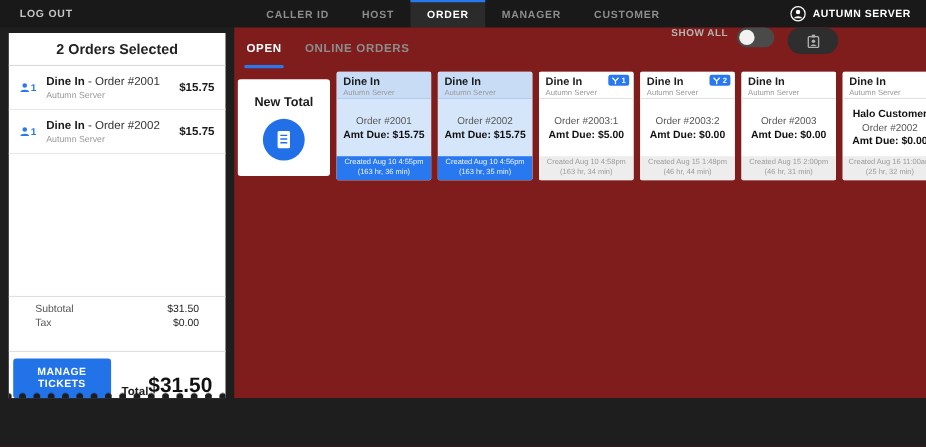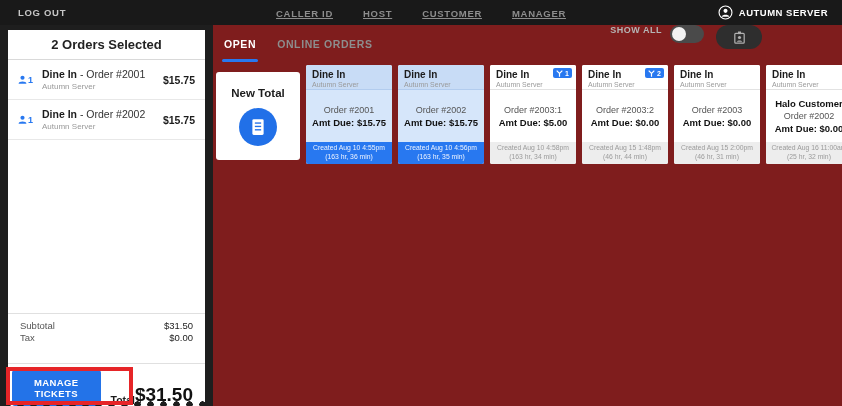--- a/index.html
+++ b/index.html
@@ -1,48 +1,48 @@
 <!DOCTYPE html>
 <html><head>
 <meta charset="utf-8">
 <style>
   * { margin:0; padding:0; box-sizing:border-box; }
   html,body { width:842px; height:406px; overflow:hidden; background:#1e1e1e; }
-  .screen { position:relative; width:842px; height:406px; background:#1e1e1e;
+  .screen { position:relative; width:842px; height:362px; background:#1e1e1e;
             font-family:"Liberation Sans", sans-serif; overflow:hidden; }
 
   
   .topbar { position:absolute; left:0; top:0; right:0; height:25px; background:#191919;
             display:flex; align-items:stretch; }
   .logout { display:flex; align-items:center; margin-left:18px; font-size:9.5px; font-weight:bold;
             letter-spacing:.7px; color:#c6c6c6; cursor:pointer; }
   .top-tabs { position:absolute; left:50%; top:0; bottom:0; transform:translateX(-50%);
               display:flex; align-items:stretch; }
   .top-tab { display:flex; align-items:center; padding:0 15px; font-size:9.5px; font-weight:bold;
-             letter-spacing:.7px; color:#8d8d8d; border-top:2px solid transparent;text-decoration:underline; }
+             letter-spacing:.7px; color:#8d8d8d; border-top:2px solid transparent; }
   .top-tab.active { color:#ffffff; background:#2b2b2b; border-top:2px solid #2878f0; }
   .user-chip { margin-left:auto; margin-right:14px; display:flex; align-items:center; gap:6px;
                color:#ffffff; font-size:9.5px; font-weight:bold; letter-spacing:.5px; }
 
   
   .left-panel { position:absolute; left:8px; top:30px; bottom:0; width:197px; background:#ffffff;
                 display:flex; flex-direction:column; }
   .lp-header { height:30px; display:flex; align-items:center; justify-content:center;
                font-size:13px; font-weight:bold; color:#222; border-bottom:1px solid #d9d9d9; }
   .lp-item { display:flex; align-items:center; height:40px; border-bottom:1px solid #e8e8e8;
              padding:0 10px; cursor:pointer; }
   .lp-guests { display:flex; align-items:center; gap:1px; width:24px; color:#2878f0;
                font-size:9px; font-weight:bold; }
   .lp-text { flex:1; min-width:0; }
   .lp-title { font-size:10.5px; color:#333; white-space:nowrap; }
   .lp-title b { color:#1c1c1c; }
   .lp-server { font-size:8px; color:#999; margin-top:2px; }
   .lp-price { font-size:10.5px; font-weight:bold; color:#1c1c1c; }
   .lp-spacer { flex:1; }
-  .lp-summary { border-top:1px solid #e0e0e0; padding:6px 12px 2px;margin-top:24px; }
+  .lp-summary { border-top:1px solid #e0e0e0; padding:6px 24px 2px;margin-top:24px; }
   .sum-row { display:flex; justify-content:space-between; font-size:9.5px; color:#555;
              line-height:1.25; }
   .sum-row .v { color:#222; }
   .lp-totalrow { border-top:1px solid #e0e0e0; margin-top:17px; display:flex; align-items:flex-end;
                  padding:6px 12px 0 4px; }
   .manage-btn { background:#2373e8; color:#fff; border:none; border-radius:3px; font-family:inherit;
                 font-size:9.5px; font-weight:bold; letter-spacing:.4px; padding:7px 9px; cursor:pointer; }
   .total-label { font-size:10.5px; font-weight:bold; color:#1c1c1c; margin-left:10px; }
   .total-value { margin-left:auto; font-size:19px; font-weight:bold; color:#111; }
   .perforation { position:absolute; left:8px; right:0; bottom:0; width:197px; height:9px;
@@ -98,22 +98,23 @@
 </head>
 <body>
 
 <div class="screen">
 
   <div class="topbar">
     <div class="logout">LOG OUT</div>
     <div class="top-tabs">
       <div class="top-tab">CALLER ID</div>
       <div class="top-tab">HOST</div>
+      <div class="top-tab active">ORDER</div>
+      <div class="top-tab">MANAGER</div>
       <div class="top-tab">CUSTOMER</div>
-      <div class="top-tab">MANAGER</div>
     </div>
     <div class="user-chip">
       <span style="display:flex;">
         <svg width="15" height="15" viewBox="0 0 20 20">
           <circle cx="10" cy="10" r="8.6" fill="none" stroke="#ffffff" stroke-width="1.5"></circle>
           <circle cx="10" cy="7.8" r="2.7" fill="#ffffff"></circle>
           <path d="M4.8 15.6 C6.2 12.2 13.8 12.2 15.2 15.6" fill="#ffffff"></path>
         </svg>
       </span>
       <span>AUTUMN SERVER</span>

